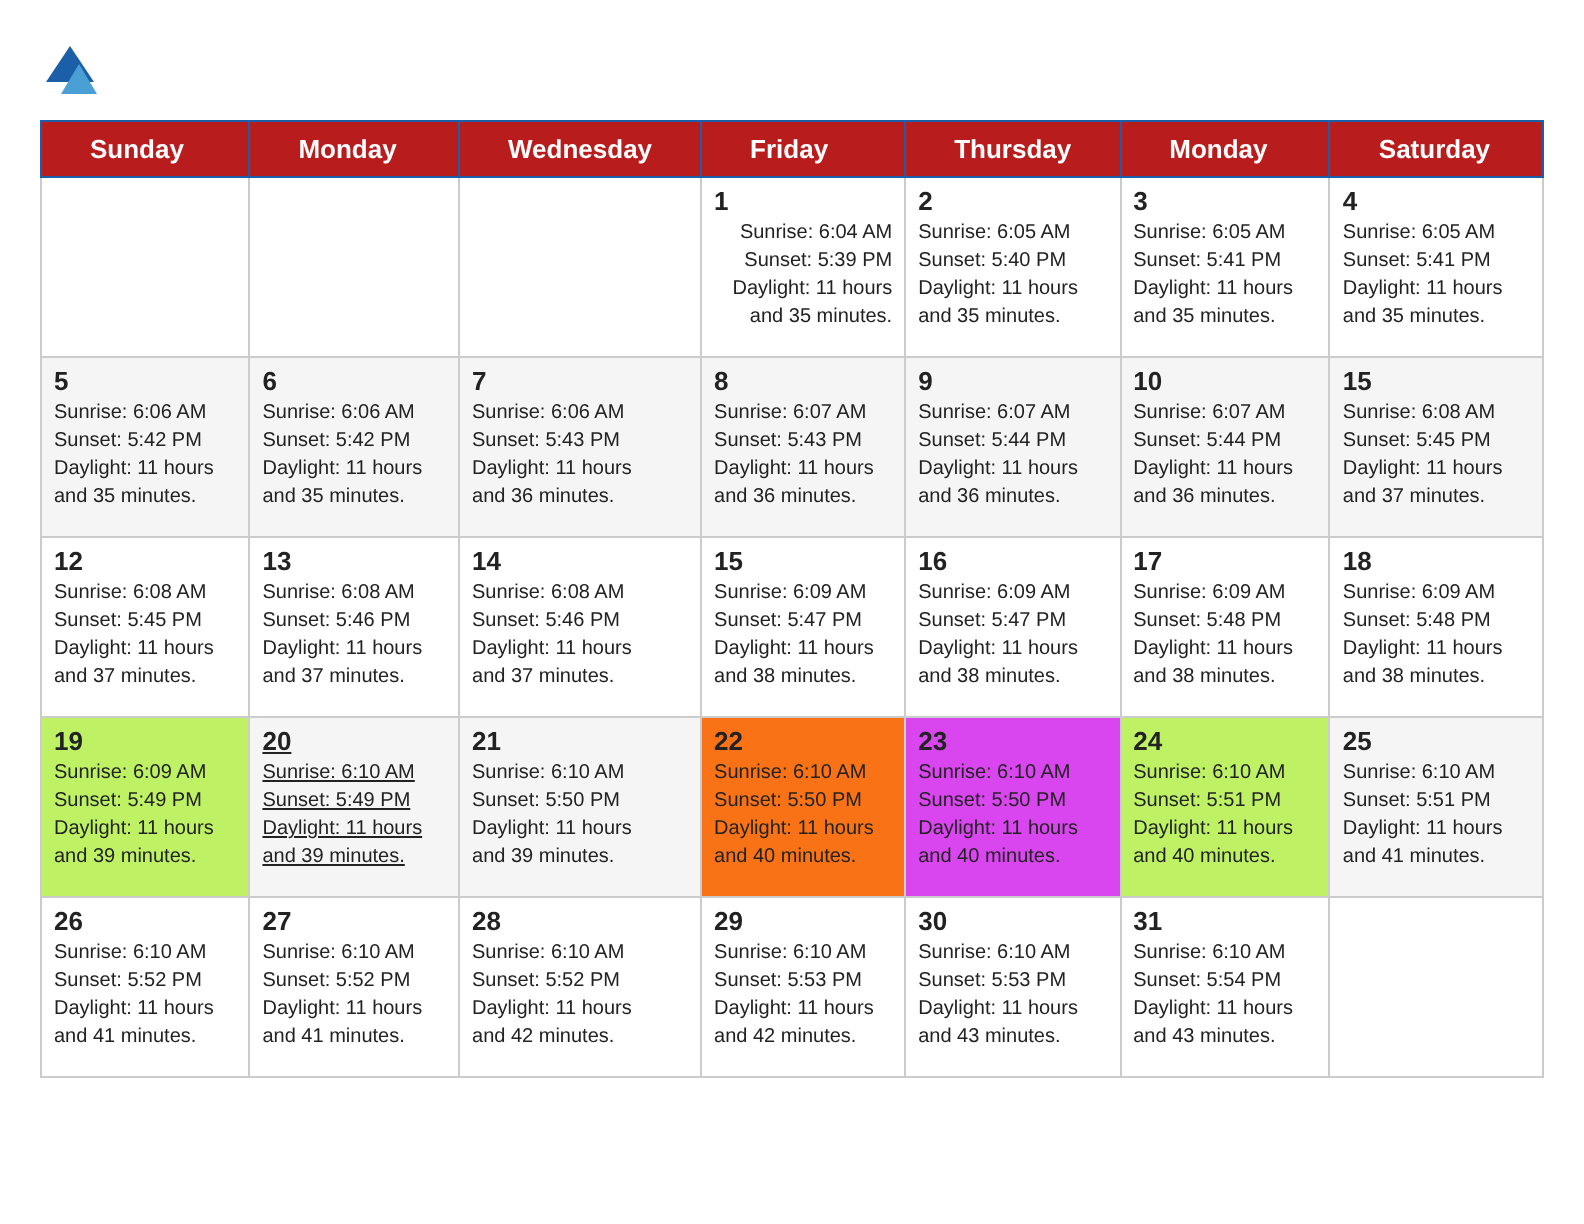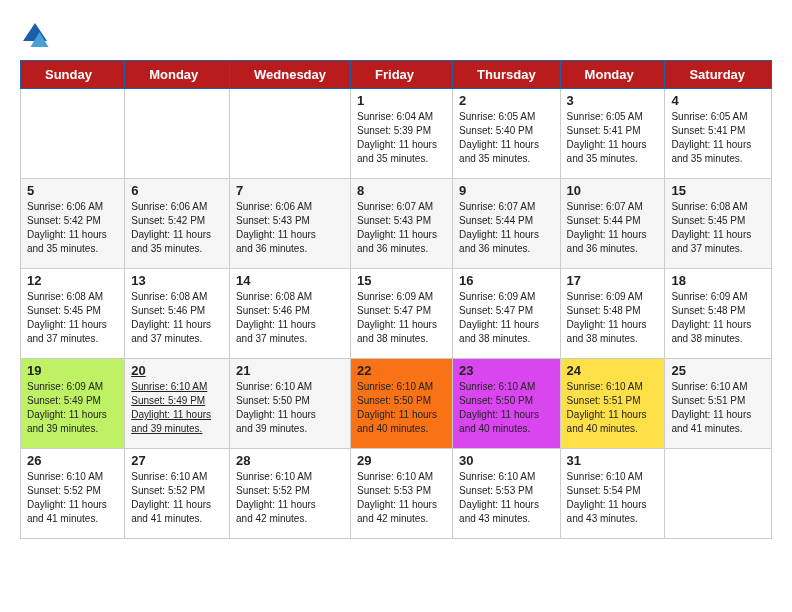--- a/index.html
+++ b/index.html
@@ -117,21 +117,21 @@
         <th>Saturday</th>
       </tr>
   </thead>
   <tbody id="calendar-body">
   <tr>
         <td class="empty-cell"></td>
         <td class="empty-cell"></td>
         <td class="empty-cell"></td>
         <td>
           <div class="day-number">1</div>
-          <div class="day-info" style="white-space: pre-line;">Sunrise: 6:04 AM
+          <div class="day-info" style="white-space: pre-line; text-align: right;">Sunrise: 6:04 AM
 Sunset: 5:39 PM
 Daylight: 11 hours
 and 35 minutes.</div>
         </td>
         <td>
           <div class="day-number">2</div>
           <div class="day-info" style="white-space: pre-line;">Sunrise: 6:05 AM
 Sunset: 5:40 PM
 Daylight: 11 hours
 and 35 minutes.</div>
@@ -282,21 +282,21 @@
 Daylight: 11 hours
 and 40 minutes.</div>
         </td>
         <td style="background: #d946ef;">
           <div class="day-number">23</div>
           <div class="day-info" style="white-space: pre-line;">Sunrise: 6:10 AM
 Sunset: 5:50 PM
 Daylight: 11 hours
 and 40 minutes.</div>
         </td>
-        <td style="background: #fde047;">
+        <td style="background: #bef264;">
           <div class="day-number">24</div>
           <div class="day-info" style="white-space: pre-line;">Sunrise: 6:10 AM
 Sunset: 5:51 PM
 Daylight: 11 hours
 and 40 minutes.</div>
         </td>
         <td style="background: rgb(245, 245, 245);">
           <div class="day-number">25</div>
           <div class="day-info" style="white-space: pre-line;">Sunrise: 6:10 AM
 Sunset: 5:51 PM

